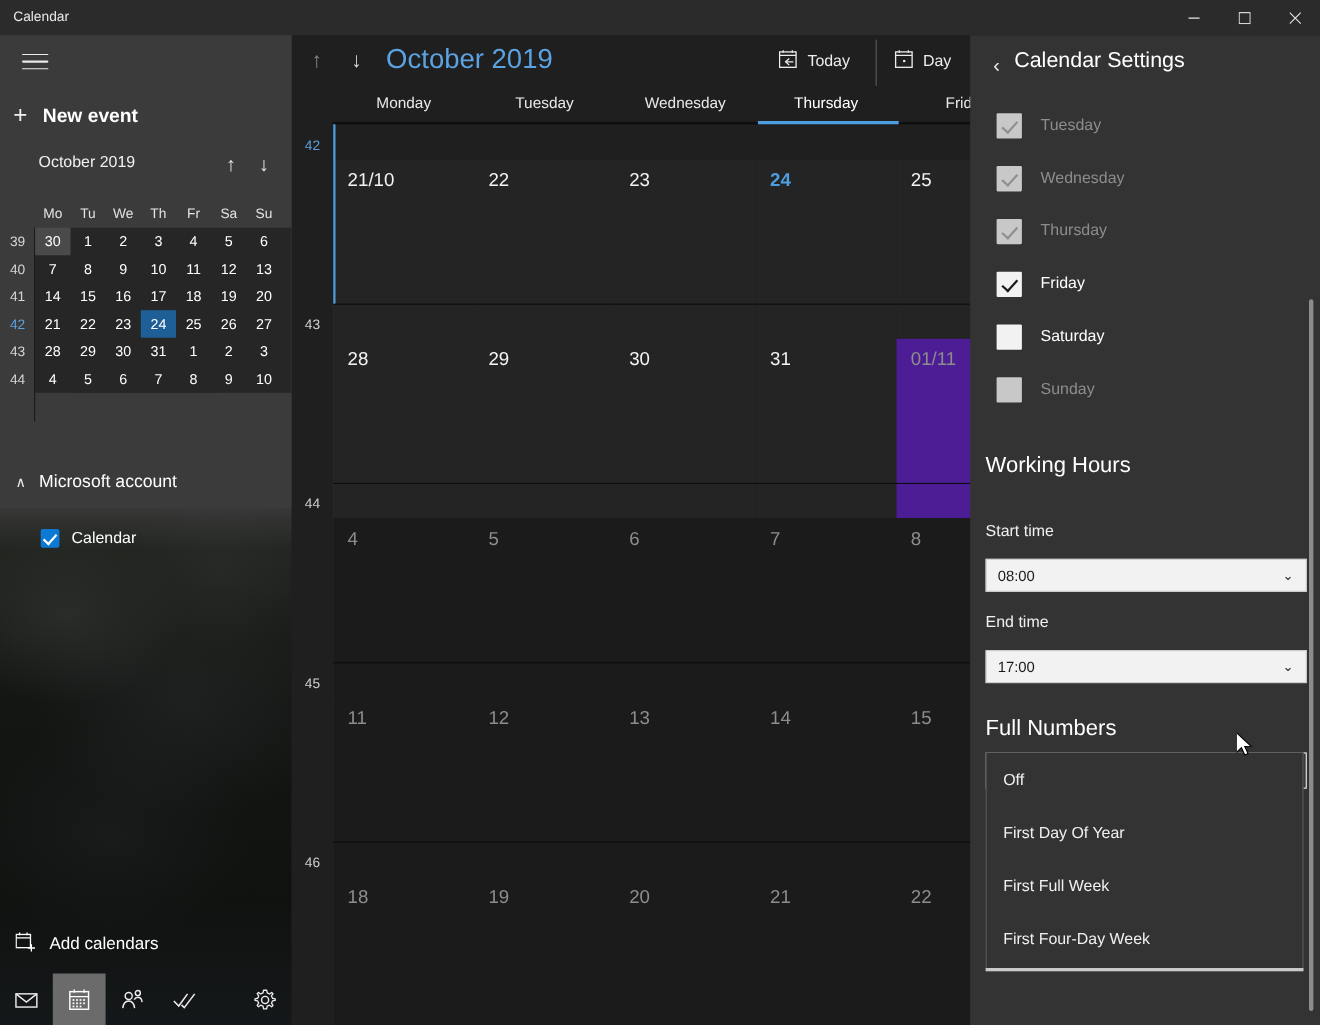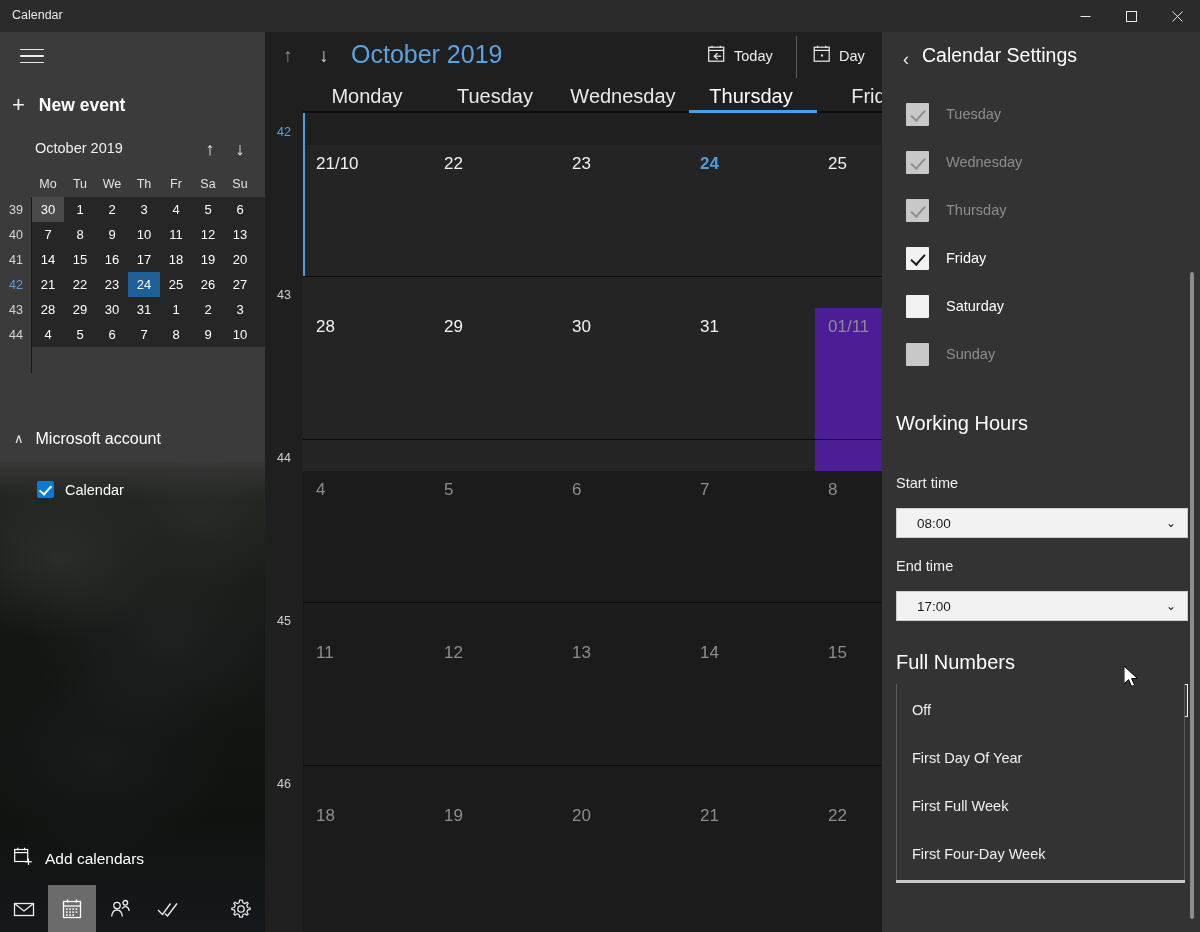--- a/index.html
+++ b/index.html
@@ -63,21 +63,21 @@
   #mini { position: absolute; left: 0; top: 134px; width: 265px; }
   #mini-head {
     position: relative; height: 34px; display:flex; align-items:center;
   }
   #mini-title { position:absolute; left:35px; top:6px; font-size:14.5px; color:#f0f0f0; }
   #mini-up { position:absolute; left:198px; top:3px; width:24px; height:24px;
      display:flex; align-items:center; justify-content:center; color:#e6e6e6; font-size:18px; }
   #mini-down { position:absolute; left:228px; top:3px; width:24px; height:24px;
      display:flex; align-items:center; justify-content:center; color:#e6e6e6; font-size:18px; }
 
-  #mini-grid { position:absolute; left:0; top:38px; width:265px; }
+  #mini-grid { position:absolute; left:0; top:48px; width:265px; }
   .mini-row { display:flex; height:25px; align-items:center; position:relative; }
   .mini-wk {
     width:32px; text-align:center; font-size:12.5px; color:#d6d6d6;
     flex:0 0 32px;
   }
   .mini-wk.cur { color:#5aa2e0; }
   .mini-cell {
     flex:0 0 32px; width:32px; height:25px; line-height:25px;
     text-align:center; font-size:13px; color:#ffffff;
   }
@@ -153,21 +153,21 @@
   #tb-sep { position:absolute; left:531px; top:4px; width:1px; height:42px; background:#5c5c5c; }
   #tb-day {
     position:absolute; left:548px; top:9px; height:30px;
     display:flex; align-items:center; gap:7px;
   }
   #tb-day .lbl { font-size:14.5px; color:#ededed; }
 
   #dow-row { position:absolute; left:0; top:48px; width:617px; height:33px; }
   .dow {
     position:absolute; top:5px; height:22px; text-align:center;
-    font-size:20px; color:#e9e9e9; width:116px;
+    font-size:14px; color:#e9e9e9; width:116px;
   }
   .dow.act { color:#ffffff; }
   #dow-underline-all {
     position:absolute; left:38px; top:31px; width:579px; height:1.5px; background:#0d0d0d;
   }
   #dow-underline-act {
     position:absolute; left:424px; top:30px; width:128px; height:2.5px; background:#4d9de0;
   }
 
   #grid { position:absolute; left:0; top:81px; width:617px; height:819px; }
@@ -217,21 +217,21 @@
   .dayopt .lbl { font-size:14.5px; }
   .dayopt.on .lbl { color:#ffffff; }
   .dayopt.off .lbl { color:#8d8d8d; }
 
   .set-h2 { position:absolute; left:14px; font-size:20px; color:#ffffff; font-weight:300; }
   .set-lbl { position:absolute; left:14px; font-size:14.5px; color:#f0f0f0; }
   .combo {
     position:absolute; background:#f2f2f2; height:30px;
     display:flex; align-items:center; border:1px solid #cdcdcd;
   }
-  .combo .val { font-size:13.5px; color:#1a1a1a; margin-left:20px; flex:1; }
+  .combo .val { font-size:13.5px; color:#1a1a1a; margin-left:10px; flex:1; }
   .combo .chev { font-size:12px; color:#1a1a1a; margin-right:11px; }
   #combo-week {
     background:#3a3a3a; border:1.4px solid #f0f0f0; height:33px;
   }
   #combo-week .val { color:#ffffff; font-size:14.5px; }
   #combo-week .chev { color:#ffffff; }
 
   #dropdown {
     position:absolute; left:896px; top:684px; width:289px; height:196px;
     background:#333333; border-left:1px solid #5a5a5a; border-right:1px solid #5a5a5a;

